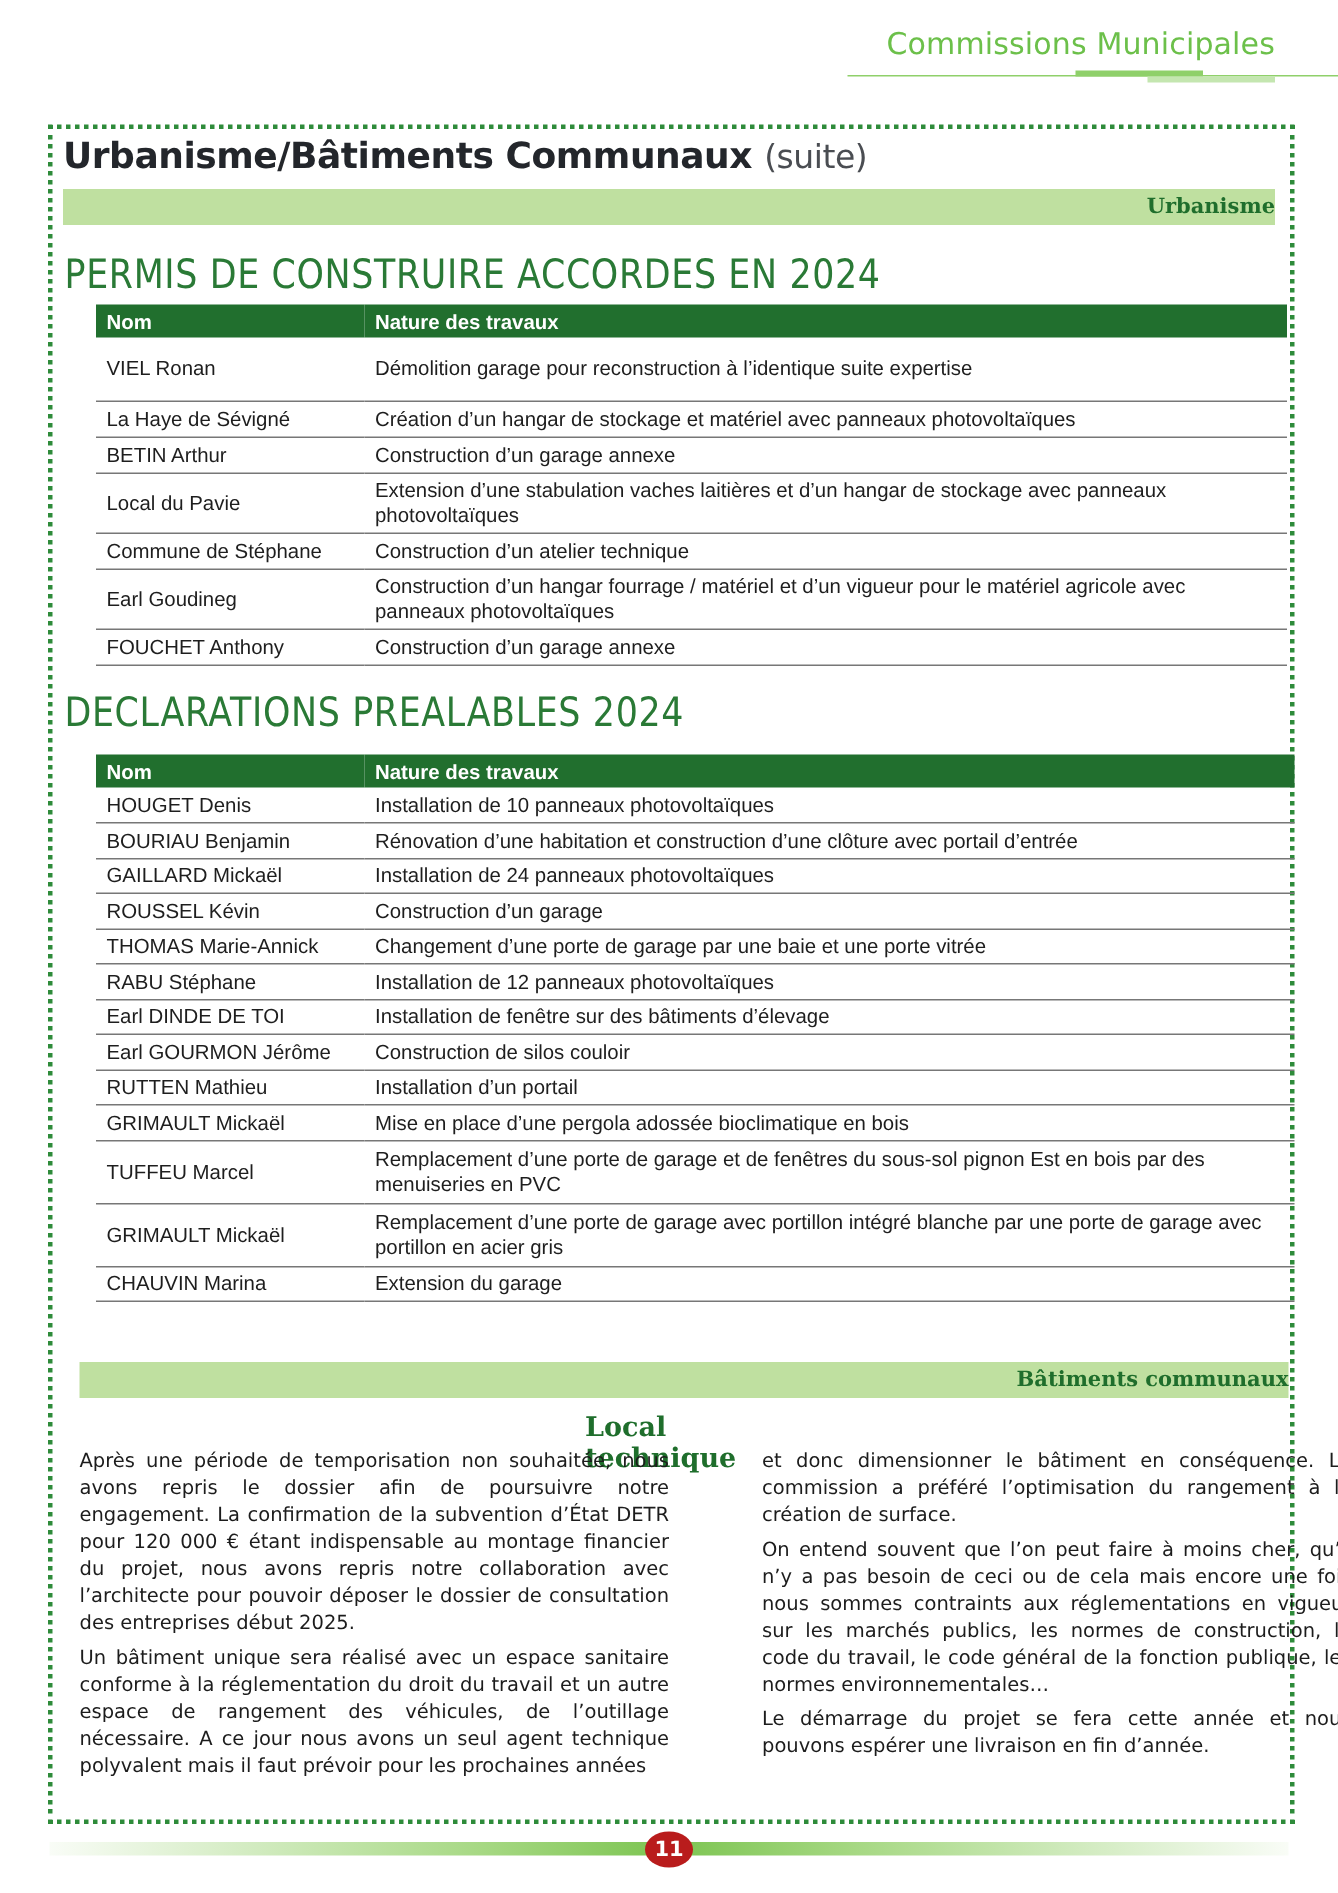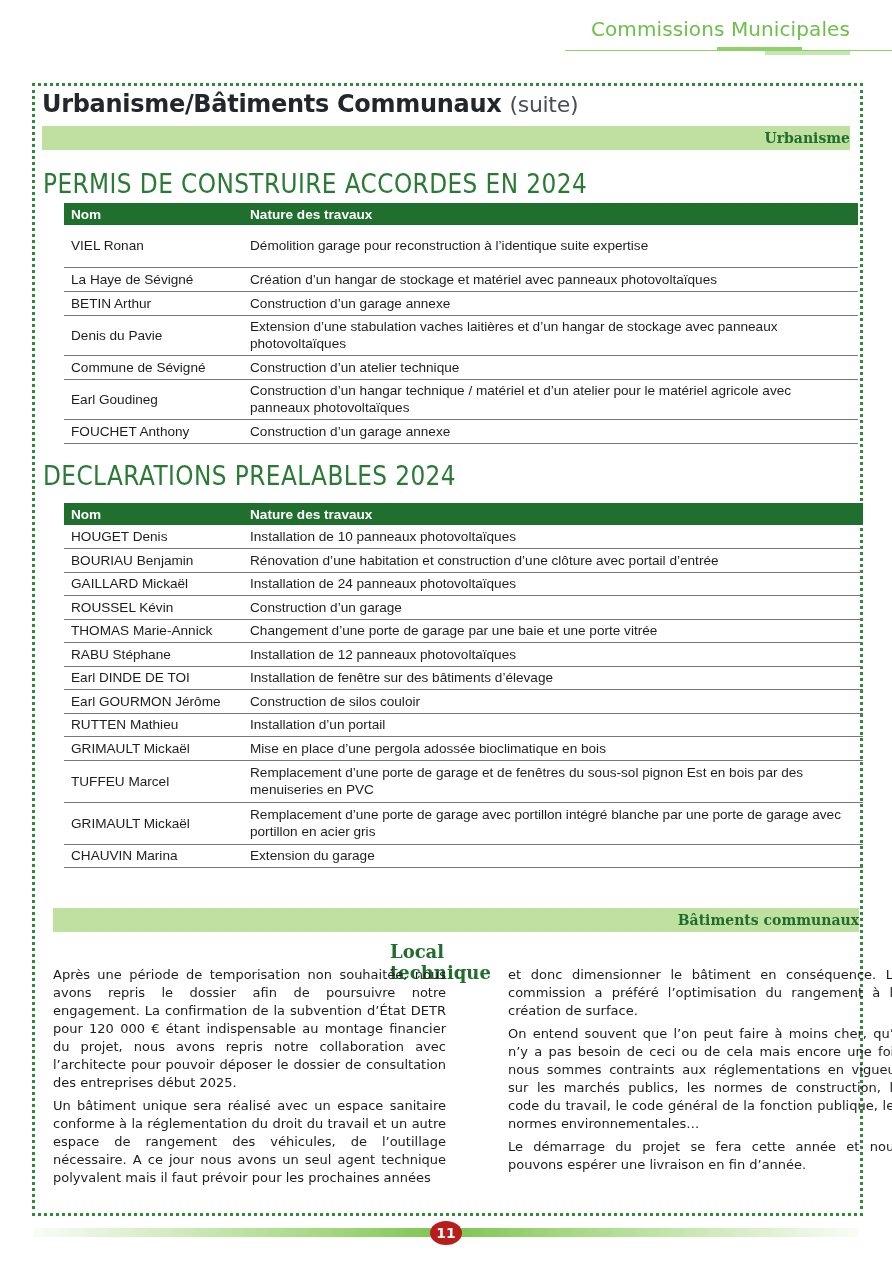--- a/index.html
+++ b/index.html
@@ -85,30 +85,30 @@
     </tr>
     <tr>
       <td class="c1">La Haye de Sévigné</td>
       <td>Création d’un hangar de stockage et matériel avec panneaux photovoltaïques</td>
     </tr>
     <tr>
       <td class="c1">BETIN Arthur</td>
       <td>Construction d’un garage annexe</td>
     </tr>
     <tr class="tall">
-      <td class="c1">Denis du Pavie</td>
+      <td class="c1">Local du Pavie</td>
       <td>Extension d’une stabulation vaches laitières et d’un hangar de stockage avec panneaux photovoltaïques</td>
     </tr>
     <tr>
-      <td class="c1">Commune de Sévigné</td>
+      <td class="c1">Commune de Stéphane</td>
       <td>Construction d’un atelier technique</td>
     </tr>
     <tr class="tall">
       <td class="c1">Earl Goudineg</td>
-      <td>Construction d’un hangar technique / matériel et d’un atelier pour le matériel agricole avec panneaux photovoltaïques</td>
+      <td>Construction d’un hangar fourrage / matériel et d’un vigueur pour le matériel agricole avec panneaux photovoltaïques</td>
     </tr>
     <tr>
       <td class="c1">FOUCHET Anthony</td>
       <td>Construction d’un garage annexe</td>
     </tr>
   </tbody>
 </table>
 
 <h2 class="hand-title t-decl">DECLARATIONS PREALABLES 2024</h2>
 

